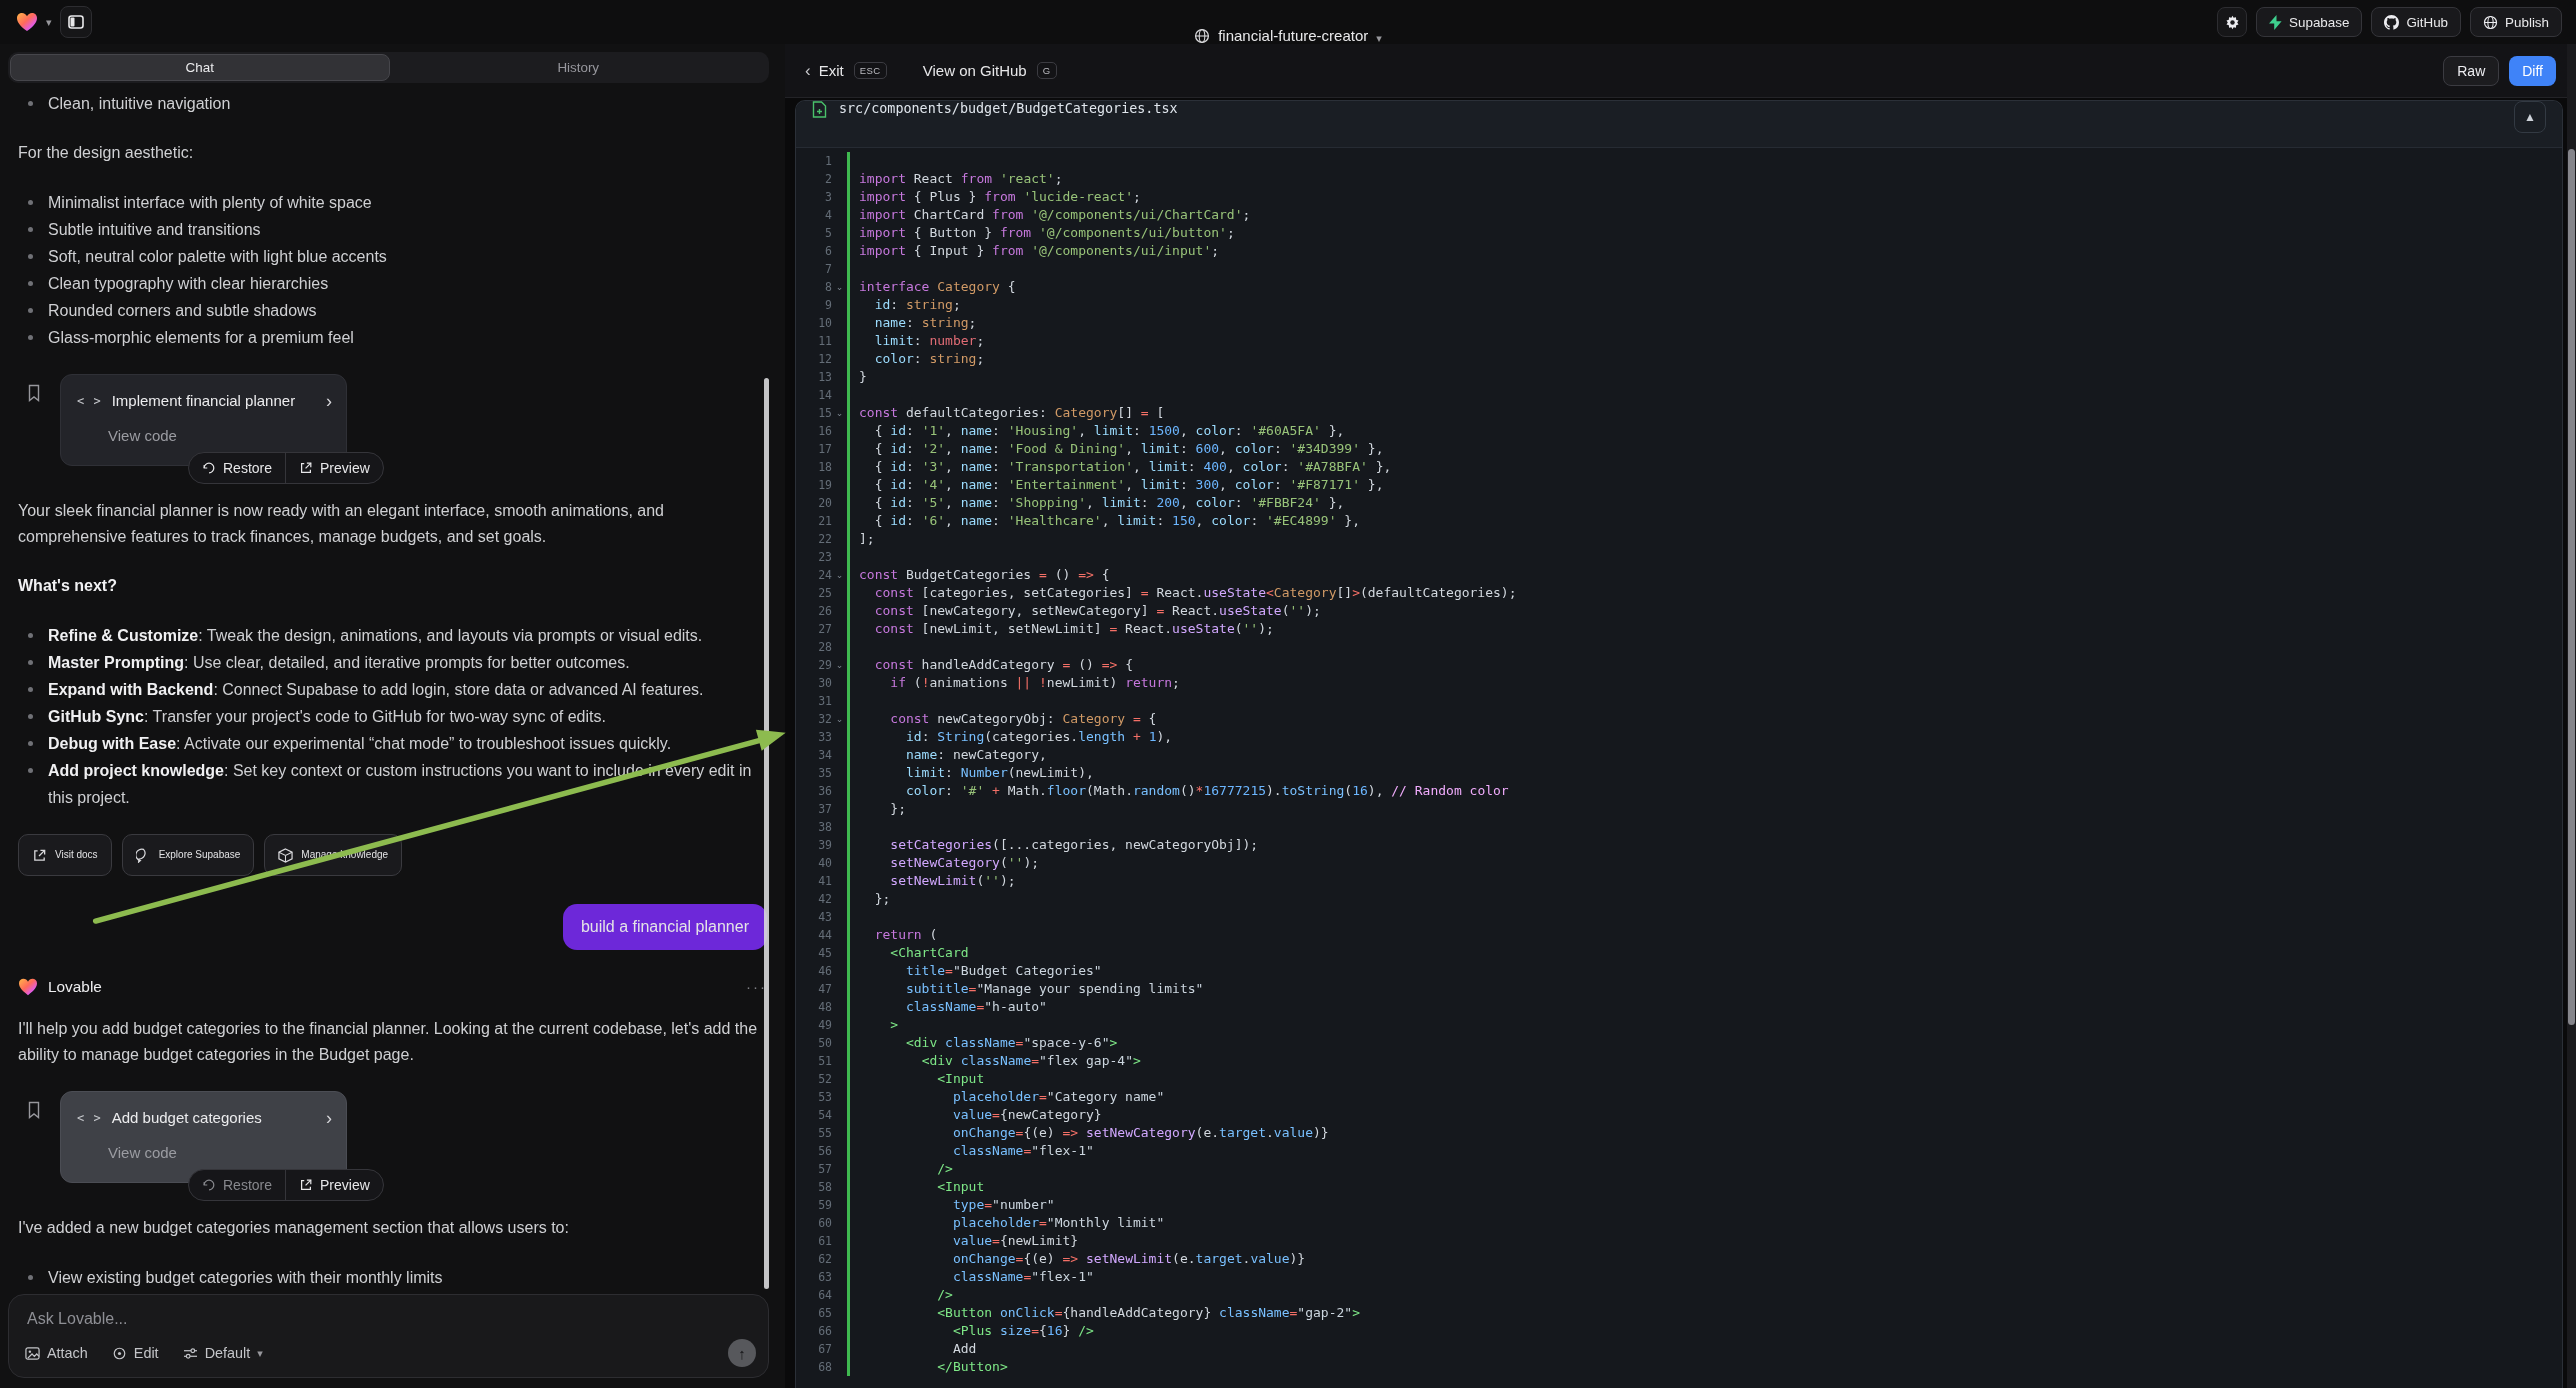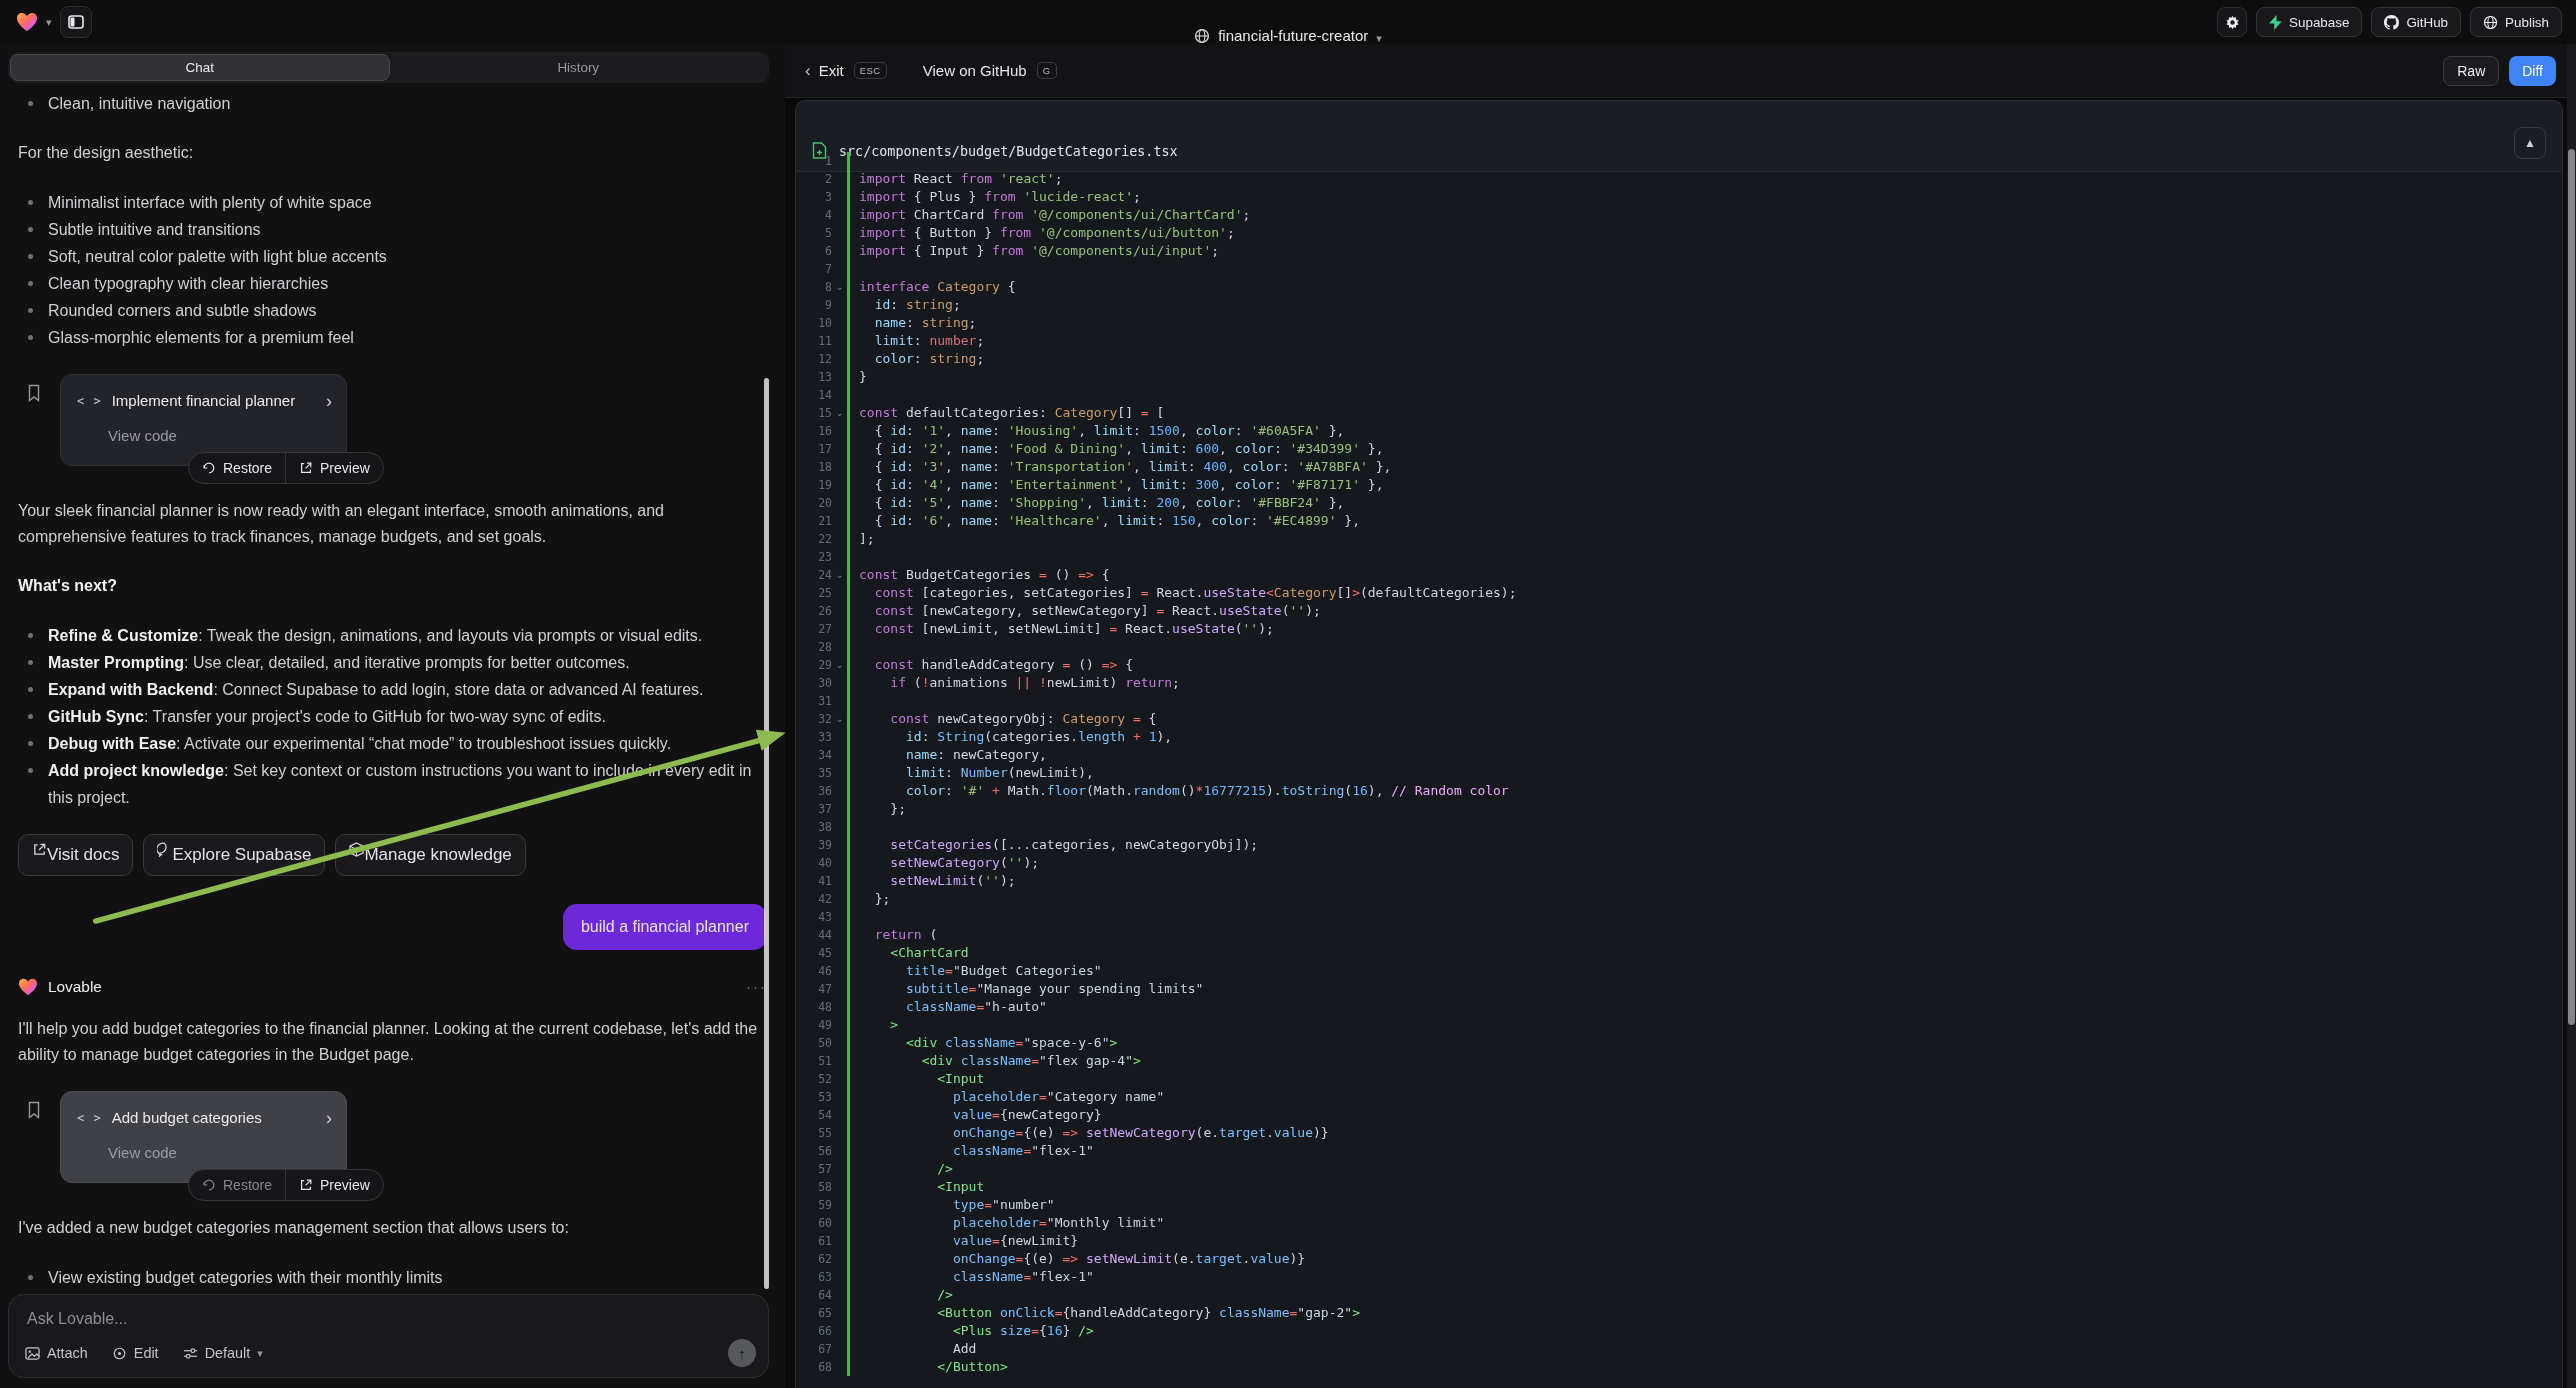--- a/index.html
+++ b/index.html
@@ -34,37 +34,37 @@
   .view-code{margin:9px 0 0 31px;color:#9b9ca2;font-size:15px;}
   .pill{position:absolute;left:127px;bottom:-19px;display:flex;align-items:center;background:#161619;border:1px solid #35353a;border-radius:995px;overflow:hidden;}
   .pill-btn{display:flex;align-items:center;gap:7px;padding:7px 13px;color:#e7e7e9;font-size:14px;background:transparent;border:0;font-family:inherit;}
   .pill-btn + .pill-btn{border-left:1px solid #35353a;}
   .pill-btn.dim{color:#87888d;}
   .msg-user{display:flex;justify-content:flex-end;margin:2px 0 24px 0;}
   .bubble{background:#6d28d9;border-radius:14px;padding:10px 18px;color:#e4e4e6;max-width:478px;}
   .ahead{display:flex;align-items:center;gap:10px;margin:4px 0 16px 0;color:#ededef;font-size:15.4px;text-align:center;}
   .ahead .dots{margin-left:auto;color:#7e7f84;letter-spacing:2px;font-size:15px;}
   .chips{display:flex;gap:10px;margin:4px 0 28px 0;}
-  .chip{display:inline-flex;align-items:flex-start;gap:0;border:1px solid #3a3a3f;background:#1a1a1d;border-radius:10px;padding:7px 13px;font-size:17px;color:#e3e3e5;}
+  .chip{display:inline-flex;align-items:center;gap:8px;border:1px solid #3a3a3f;background:#1a1a1d;border-radius:10px;padding:7px 13px;font-size:10px;color:#e3e3e5;}
   #chat-sb{position:absolute;left:764px;top:334px;width:5px;height:911px;background:#d8d8da;border-radius:3px;opacity:.9;}
   
   #ask{position:absolute;left:8px;right:16px;bottom:10px;height:84px;background:#19191b;border:1px solid #2d2d31;border-radius:16px;box-sizing:border-box;}
   #ask-ph{position:absolute;left:18px;top:15px;color:#8e8f95;font-size:16px;}
   #ask-row{position:absolute;left:16px;right:12px;bottom:10px;display:flex;align-items:center;gap:24px;color:#c4c5c9;font-size:14.4px;}
   .ask-item{display:flex;align-items:center;gap:7px;}
   #send{margin-left:auto;width:28px;height:28px;border-radius:50%;background:#57585c;display:flex;align-items:center;justify-content:center;color:#141416;font-weight:bold;font-size:15px;}
   
   #exitbar{position:absolute;left:785px;right:0;top:44px;height:54px;background:#131316;border-bottom:1px solid #232327;display:flex;align-items:center;padding:0 20px;box-sizing:border-box;}
   .kbd{border:1px solid #3b3b41;border-radius:5px;padding:2px 5px;font-size:9.5px;color:#bcbcc2;letter-spacing:0.5px;}
   .exit-txt{color:#e7e7e9;font-size:15px;margin:0 10px 0 8px;}
   .vgh{color:#e7e7e9;font-size:15px;margin:0 10px 0 36px;}
   .raw-btn{border:1px solid #3b3b41;background:#1c1c1f;color:#ededf1;border-radius:8px;padding:6px 13px;font-size:14px;margin-left:auto;}
   .diff-btn{background:#3f83f8;color:#ffffff;border-radius:8px;padding:7px 13px;font-size:14px;margin-left:10px;}
   #codecard{position:absolute;left:795px;top:100px;width:1768px;bottom:0;background:#15181d;border:1px solid #2b3038;border-bottom:0;border-radius:10px 10px 0 0;box-sizing:border-box;overflow:hidden;}
-  #codehead{height:46px;background:#1a1e24;border-bottom:1px solid #262b33;display:flex;align-items:flex-end;padding:12px 16px;gap:12px;}
+  #codehead{height:46px;background:#1a1e24;border-bottom:1px solid #262b33;display:flex;align-items:flex-start;padding:0 16px;gap:12px;}
   #codepath{font-family:"DejaVu Sans Mono",monospace;font-size:13.4px;color:#e0e6ed;}
   #collapse{margin-left:auto;width:30px;height:30px;border:1px solid #333a43;border-radius:8px;display:flex;align-items:center;justify-content:center;color:#cdd2d9;font-size:12px;}
   #codebody{position:absolute;left:0;right:0;top:46px;bottom:0;padding-top:5px;overflow:hidden;}
   .cl{display:flex;height:18px;align-items:center;}
   .ln{width:36px;text-align:right;color:#646d77;font-family:"DejaVu Sans Mono",monospace;font-size:11.5px;flex-shrink:0;}
   .fold{width:15px;text-align:center;color:#7e8791;font-size:9px;flex-shrink:0;}
   .gbar{width:3px;align-self:stretch;background:#3fb950;flex-shrink:0;}
   .ct{margin:0 0 0 9px;font-family:"DejaVu Sans Mono",monospace;font-size:13px;line-height:18px;white-space:pre;color:#d2d8df;}
   .tok-k{color:#c678dd}.tok-s{color:#98c379}.tok-js{color:#ccd6df}.tok-n{color:#6cb6ff}
   .tok-ty{color:#d19a66}.tok-nt{color:#e06c75}.tok-op{color:#f47067}.tok-tg{color:#7ee787}

